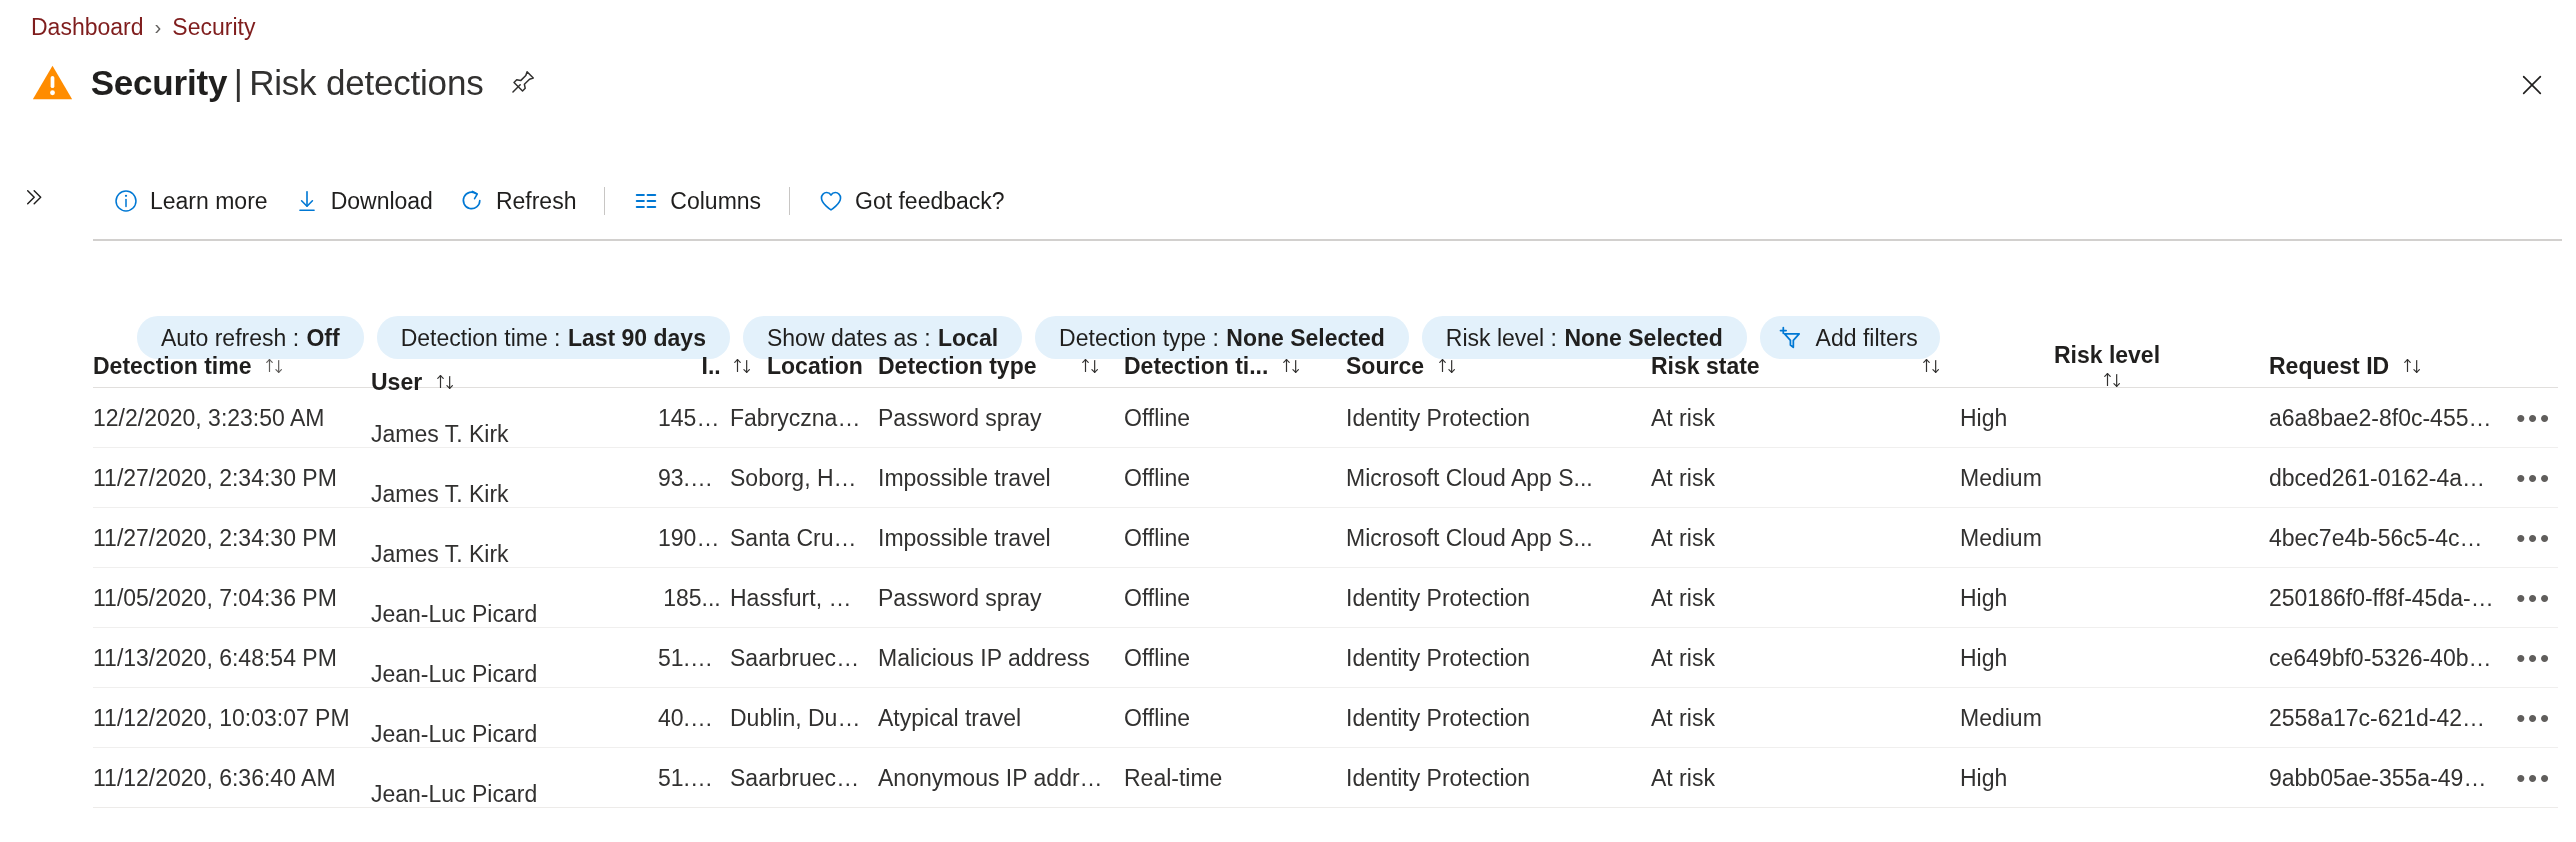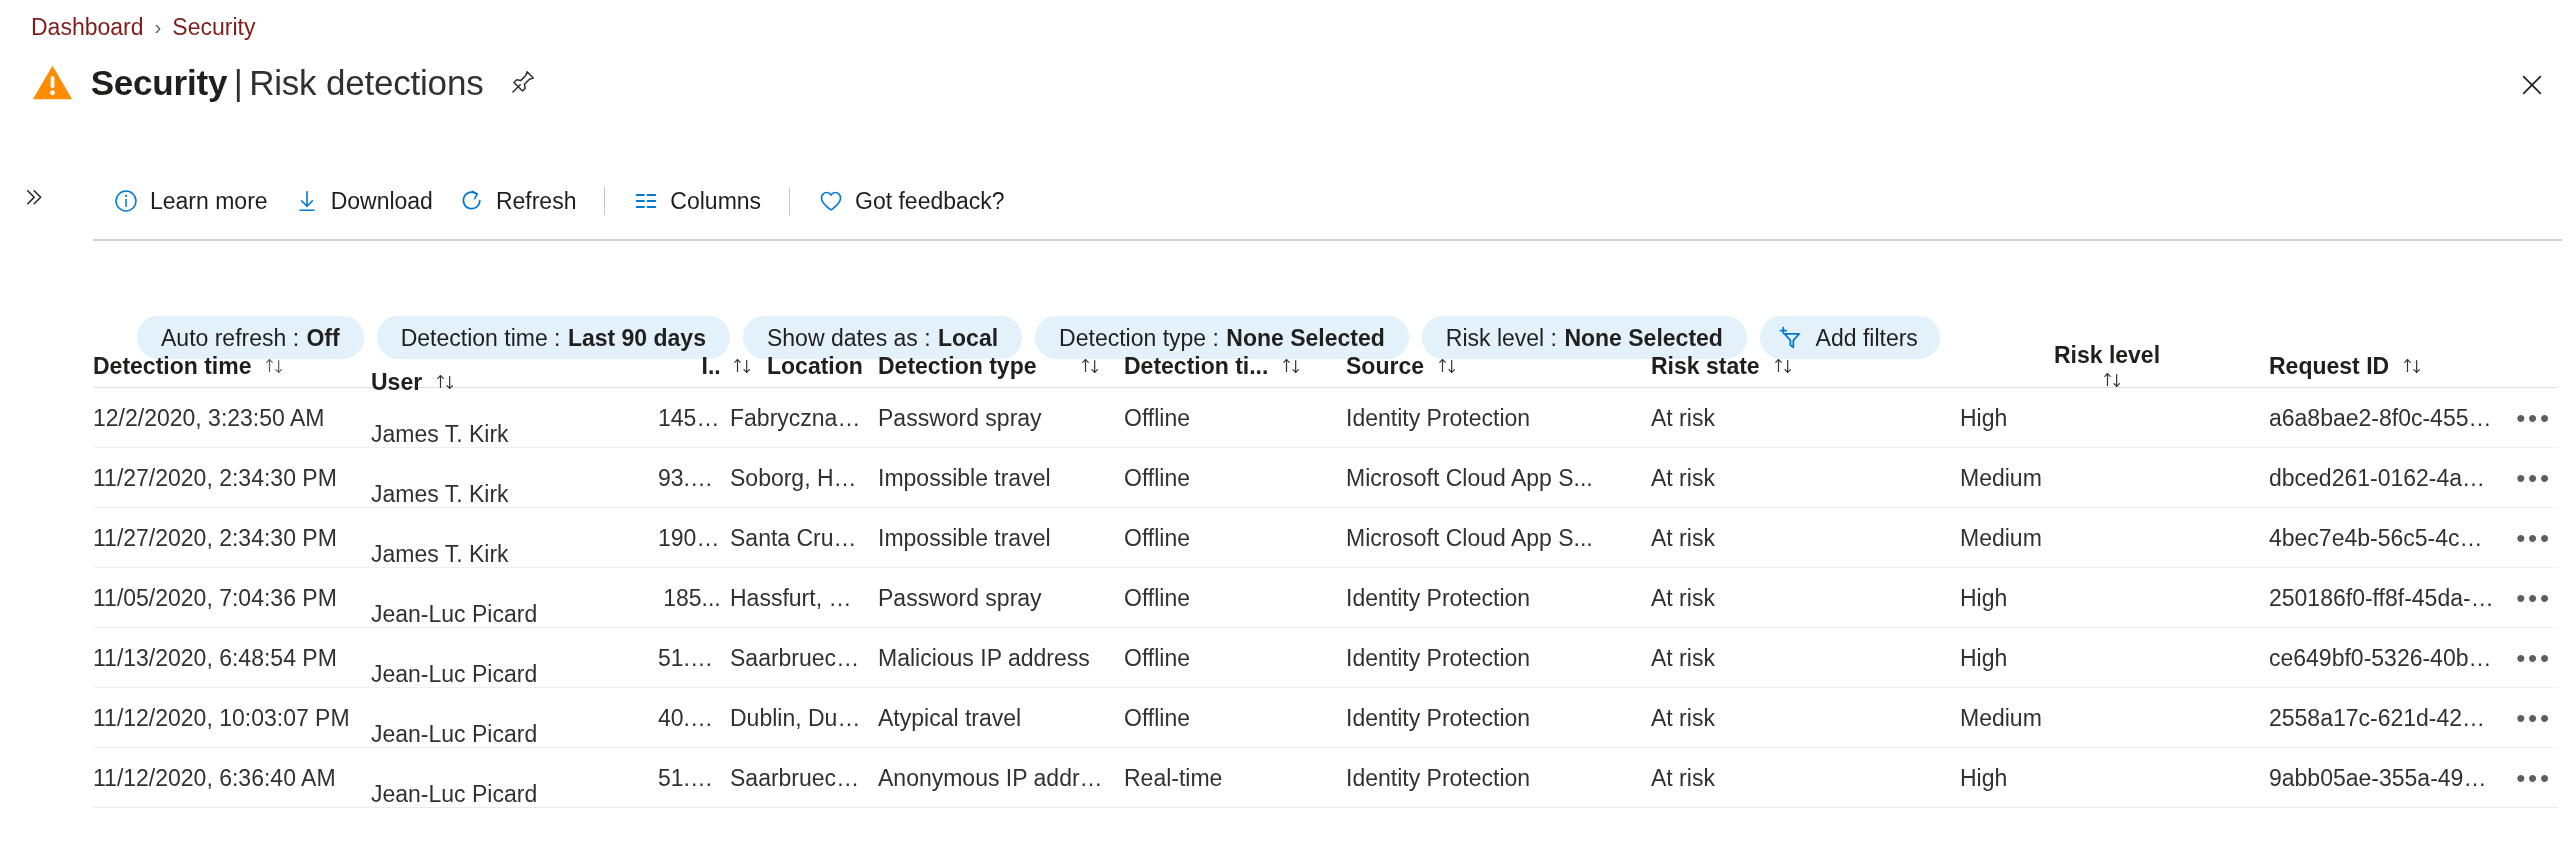--- a/index.html
+++ b/index.html
@@ -221,21 +221,21 @@
   }
 
   
   .c-time     { width: 278px; }
   .c-user     { width: 287px; margin-top: 32px; }
   .c-ip       { width: 72px; text-align: right; padding-right: 9.3px; }
   .c-loc      { width: 148px; }
   .c-dtype    { width: 246px; gap: 31px; }
   .c-dtiming  { width: 222px; }
   .c-source   { width: 305px; }
-  .c-rstate   { width: 309px; }
+  .c-rstate   { width: 309px; justify-content: space-between; }
   .c-rlevel   { width: 309px; flex-direction: column; }
   .c-reqid    { width: 241px; }
   .c-more     { width: 48px; padding-right: 0; }
 
   .grid-head .c-ip { justify-content: flex-end; }
 
   .more-btn {
     display: flex;
     align-items: center;
     justify-content: center;

